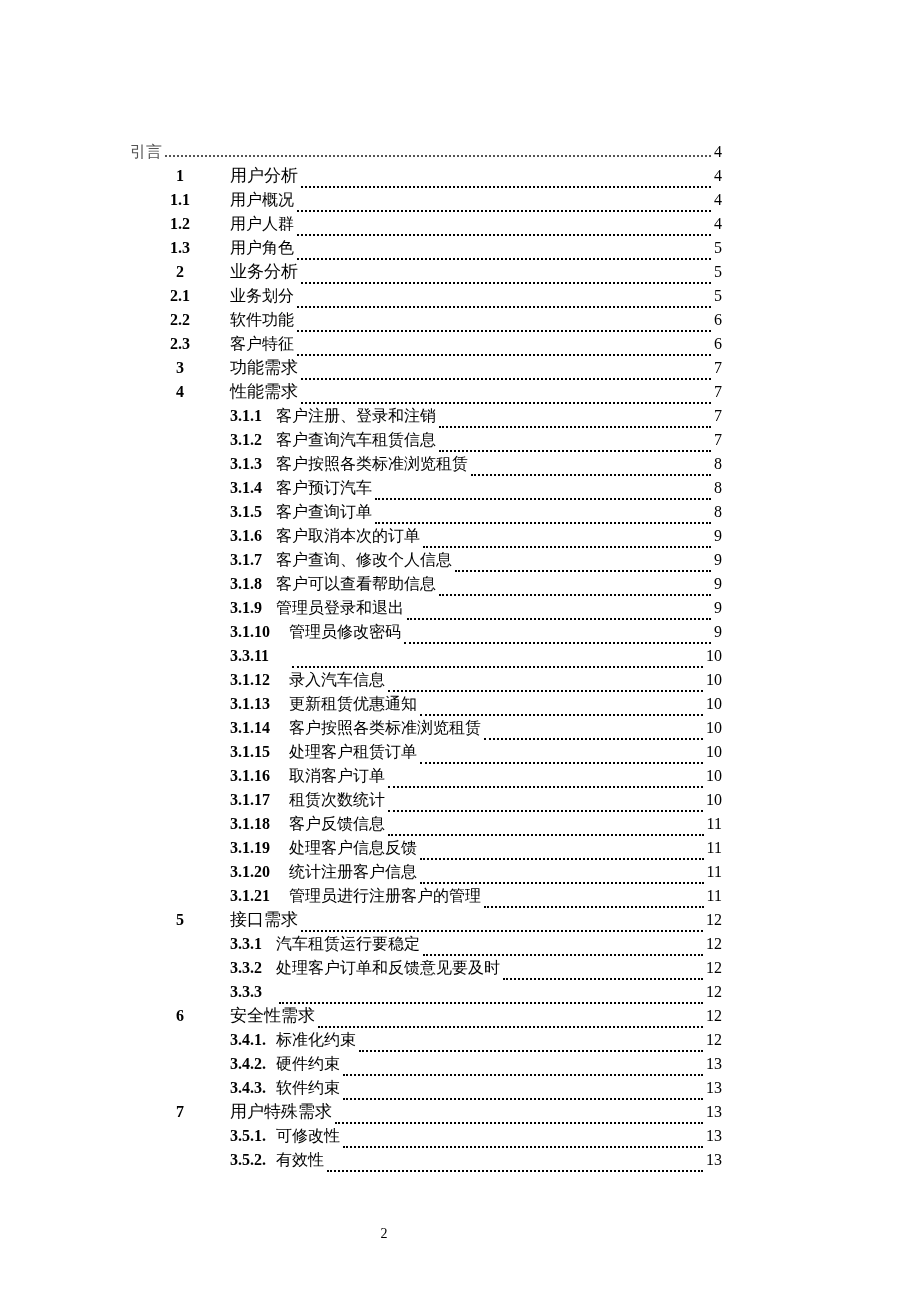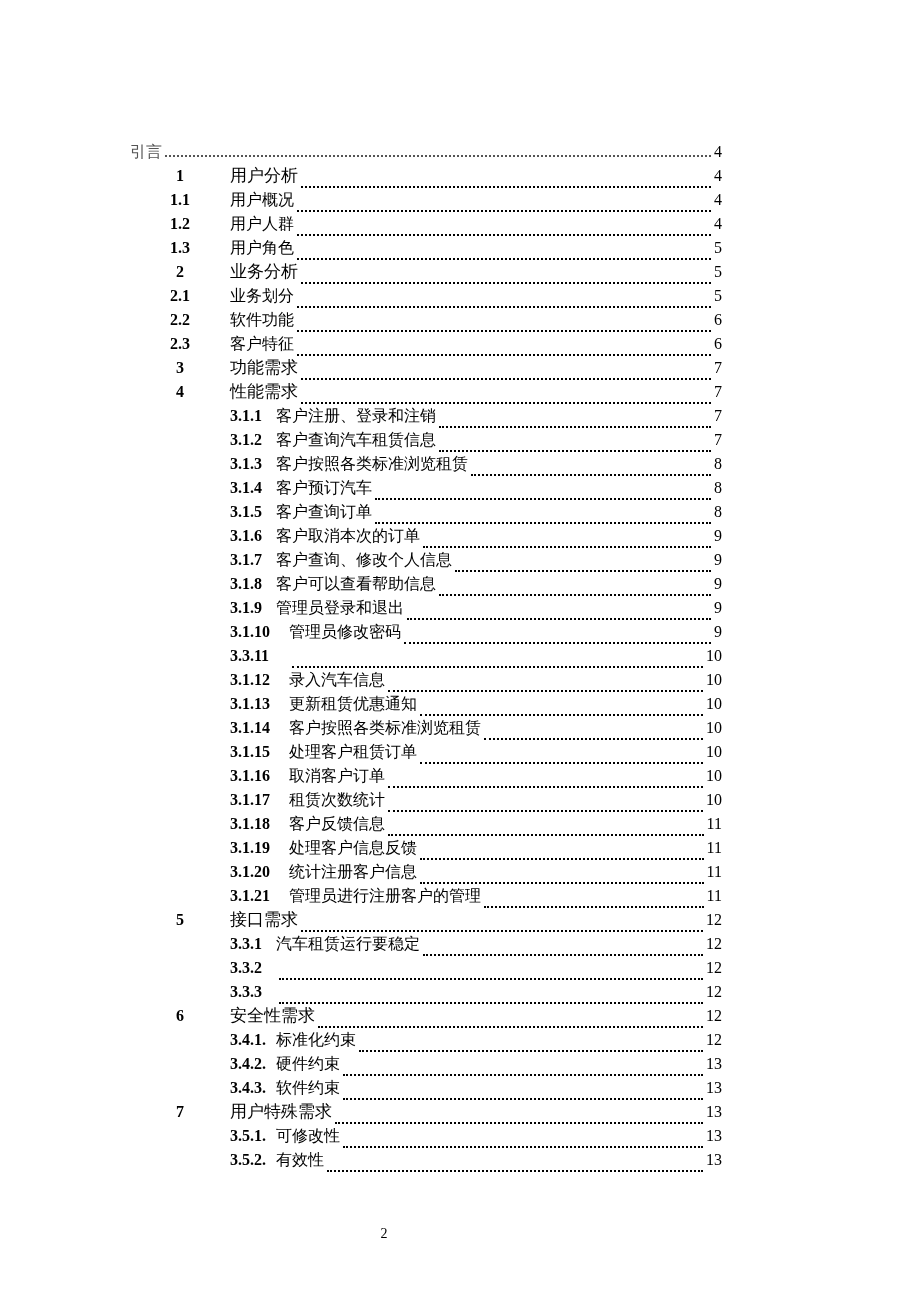--- a/index.html
+++ b/index.html
@@ -334,20 +334,21 @@
           <span class="title">汽车租赁运行要稳定</span>
           <span> </span>
           <span class="dots"></span>
           <span class="pg">12</span>
         </span>
       </div>
       <div class="row">
         <span class="num-col"></span>
         <span class="content-col">
           <span class="sub-num w1">3.3.2</span>
+          <span class="title">处理客户订单和反馈意见要及时</span>
           <span> </span>
           <span class="dots"></span>
           <span class="pg">12</span>
         </span>
       </div>
       <div class="row">
         <span class="num-col"></span>
         <span class="content-col">
           <span class="sub-num w1">3.3.3</span>
           <span> </span>

